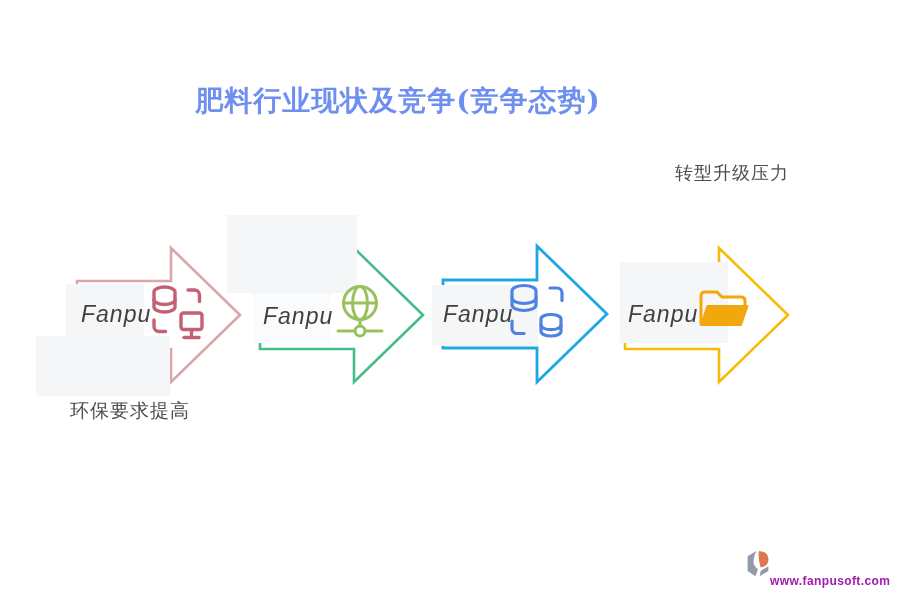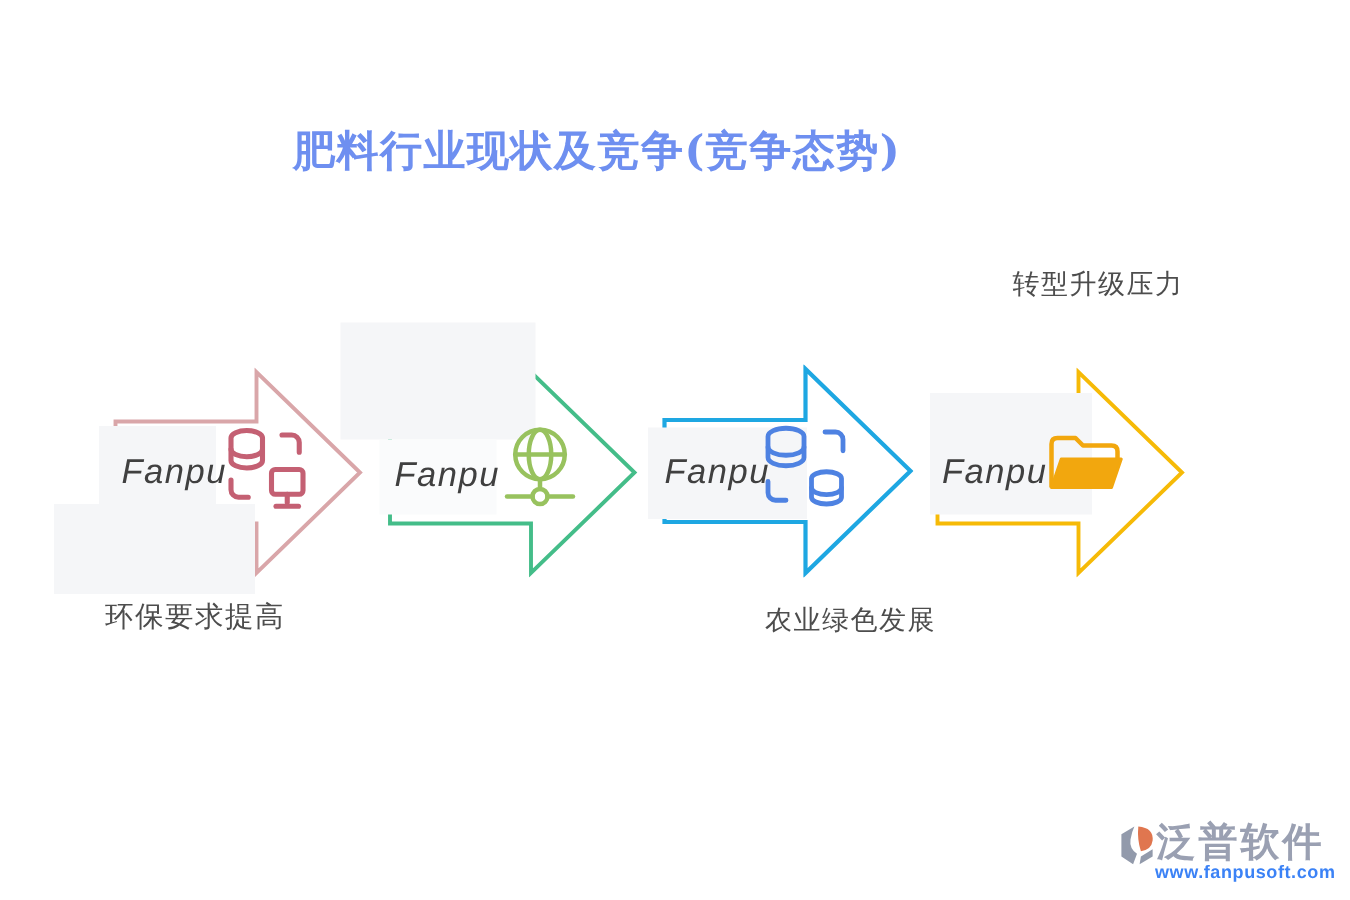--- a/index.html
+++ b/index.html
@@ -23,23 +23,22 @@
   .footer-url{font-size:12px;font-weight:bold;letter-spacing:0.4px;line-height:1;}
   svg{display:block;}
 </style>
 </head>
 <body>
 
 <div class="stage">
 
   <div class="abs title" style="color:#6e8ff0;">肥料行业现状及竞争(竞争态势)</div>
 
-  <div class="abs step-label" style="left:675px;top:161px;margin-top:16px;">转型升级压力</div>
+  <div class="abs step-label" style="left:675px;top:161px;">转型升级压力</div>
   <div class="abs step-label" style="left:70px;top:398px;font-size:19px;text-align:center;">环保要求提高</div>
-  <div class="abs step-label" style="left:510px;top:401px;">农业绿色发展</div>
 
   <svg class="abs arrow-svg" style="left:75px;top:245px;" width="168" height="140" viewBox="0 0 168 140">
     <path d="M2,36 H96 V3 L165,70 L96,137 V104 H2 Z" fill="#ffffff" stroke-width="2.6" stroke="#d9a6a9"></path>
   </svg>
 
   <svg class="abs arrow-svg" style="left:258px;top:245px;" width="168" height="140" viewBox="0 0 168 140">
     <path d="M2,36 H96 V3 L165,70 L96,137 V104 H2 Z" fill="#ffffff" stroke-width="2.6" stroke="#44bd89"></path>
   </svg>
 
   <svg class="abs arrow-svg" style="left:441px;top:243px;" width="168" height="142" viewBox="0 0 168 142">
@@ -102,16 +101,15 @@
       <path d="M3,38 V9 Q3,5 7,5 h12 l5,5 h19 q4,0 4,4 v5" fill="none" stroke-width="3"></path>
       <path d="M3,38 L9.5,19 h40 L43,38 Z" stroke-width="2" fill="#f2a70e"></path>
     </g>
   </svg>
 
   <svg class="abs" style="left:745px;top:549px;" width="26" height="30" viewBox="0 0 30 34">
     <path d="M13,2 L3,8 V25 L12,31 L15,23 Q9,19 10,12 Q11,6 13,2 Z" fill="#929aab"></path>
     <path d="M16,2 Q28,3 27,13 Q26,20 18,21 Q15,12 16,2 Z" fill="#e0764f"></path>
     <path d="M18,25 L27,19.5 V25 L17,31 Z" fill="#929aab"></path>
   </svg>
-  <div class="abs footer-logo-text" style="left:771px;top:548px;color:#9aa0b2;">泛普软件</div>
-  <div class="abs footer-url" style="left:770px;top:575px;color:#3b82f6;">www.fanpusoft.com</div>
+  <div class="abs footer-url" style="left:770px;top:575px;color:#a21caf;">www.fanpusoft.com</div>
 
 </div>
 
 </body></html>

